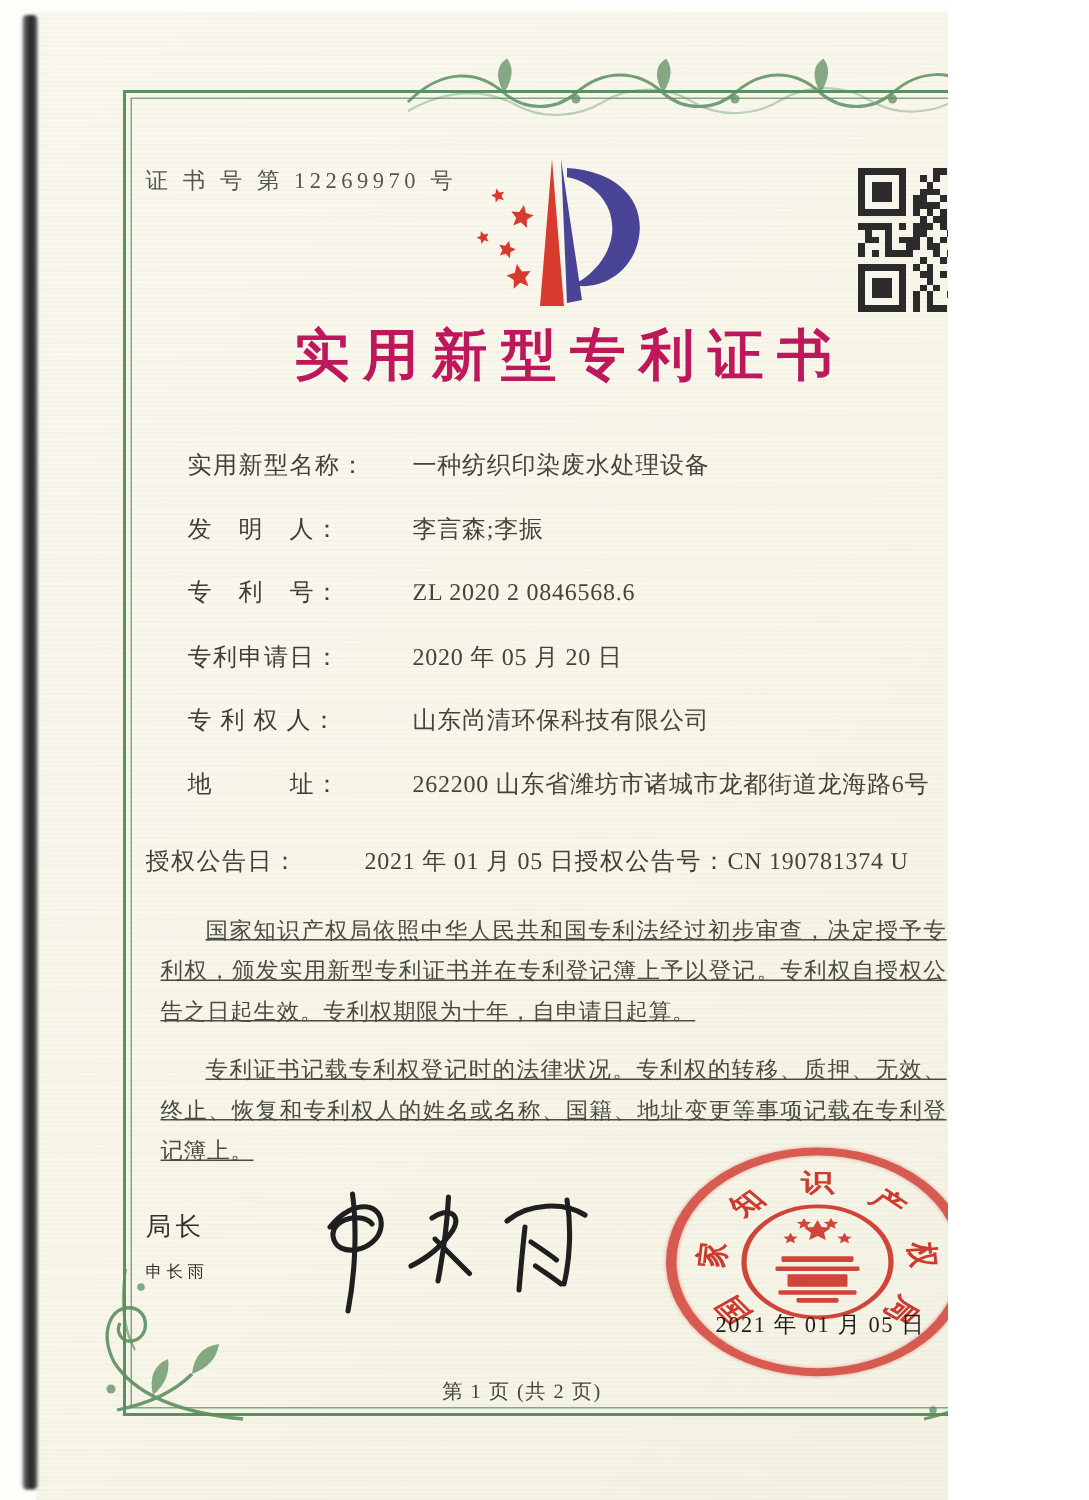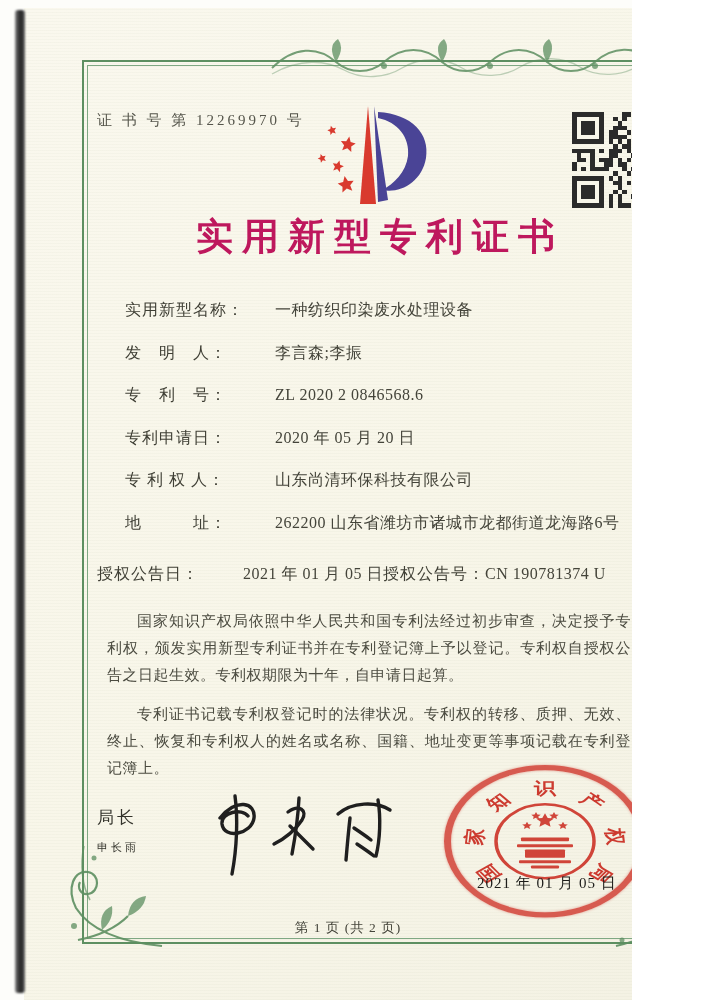--- a/index.html
+++ b/index.html
@@ -38,21 +38,21 @@
   
   .fields{position:absolute;left:97px;top:300px;width:560px;margin-left:28px;}
   .field-row{height:26px;margin-bottom:16.5px;font-size:16px;color:#44443a;white-space:nowrap;}
   .flabel{display:inline-block;min-width:146px;letter-spacing:1px;color:#3f3f35;}
   .fvalue{letter-spacing:.5px;}
   .grant-row{position:absolute;left:97px;top:564px;width:560px;font-size:16px;color:#44443a;white-space:nowrap;}
   .grant-no{position:absolute;left:286px;top:0;}
   
   .body-text{position:absolute;left:95px;top:596px;width:548px;font-size:15px;line-height:27px;
     color:#4b4b40;letter-spacing:.5px;text-align:justify;}
-  .body-text p{margin:12px;text-indent:2em;}
+  .body-text p{margin:12px;text-indent:2em;text-decoration:underline;}
   
   .signer-title{position:absolute;left:97px;top:806px;font-size:17px;letter-spacing:3px;color:#33332b;}
   .signer-name{position:absolute;left:97px;top:840px;font-size:11px;letter-spacing:3px;color:#33332b;}
   .signature{position:absolute;left:200px;top:788px;width:205px;height:92px;}
   
   .seal{position:absolute;left:444px;top:765px;width:202px;height:202px;border-radius:50%;
     border:7px solid rgba(207,52,43,.8);box-shadow:0 0 3px rgba(207,52,43,.45),inset 0 0 3px rgba(207,52,43,.45);
     transform:scaleY(.755);transform-origin:50% 0;box-sizing:border-box;}
   .seal-char{position:absolute;inset:0;text-align:center;padding-top:9px;
     font-size:22px;font-weight:bold;color:rgba(201,42,32,.92);transform:rotate(var(--a));}

